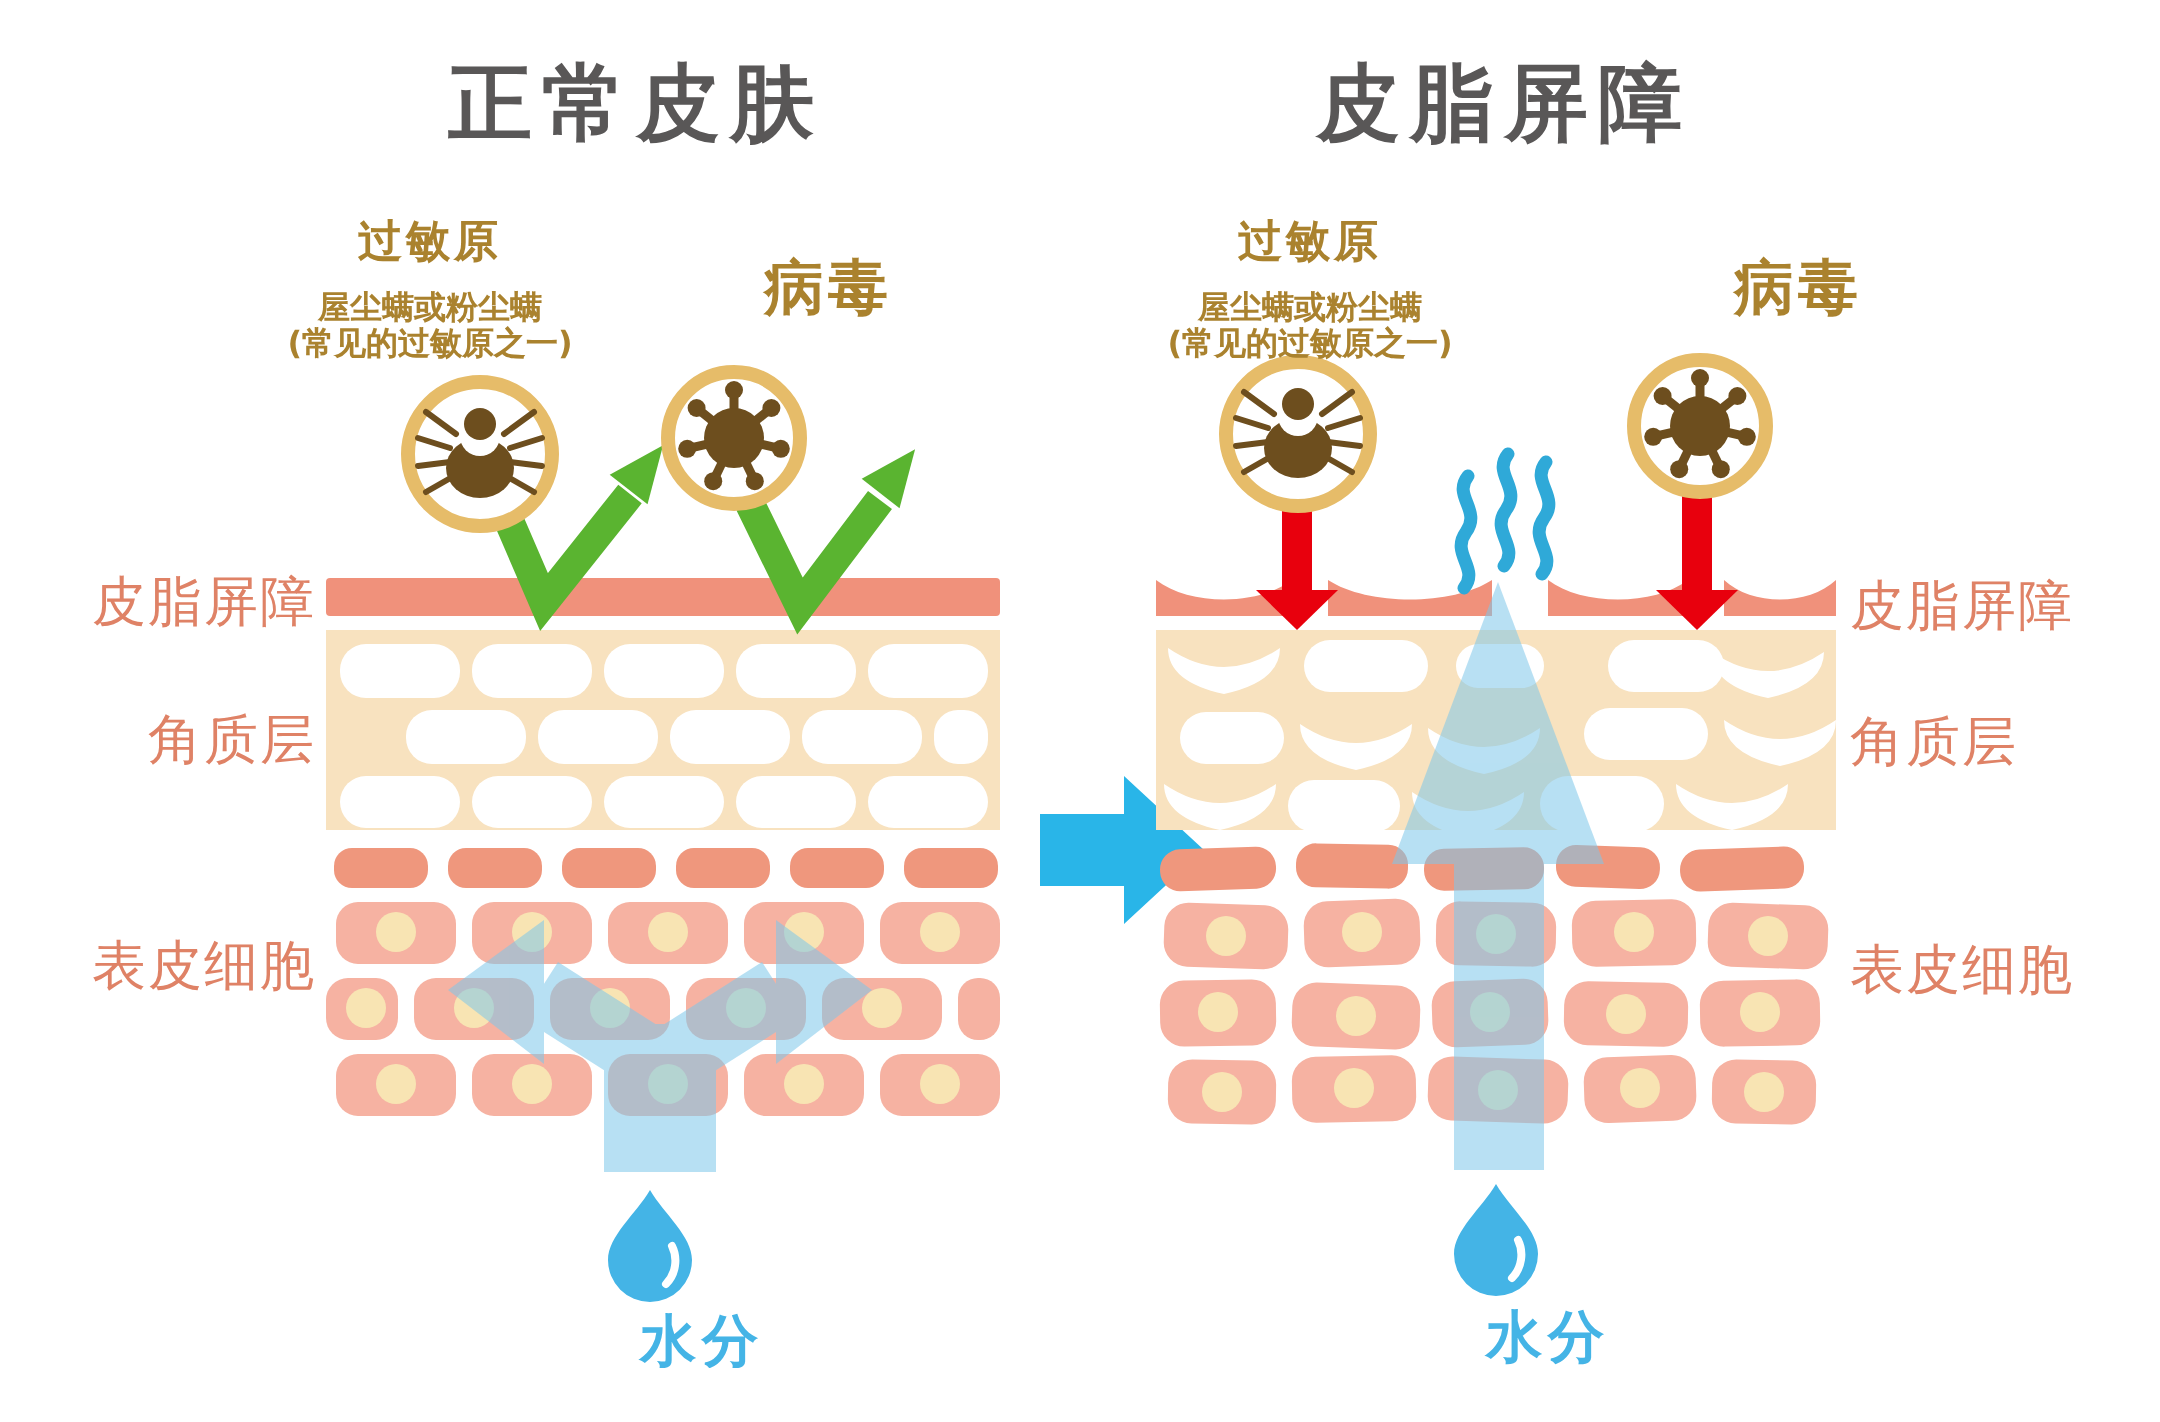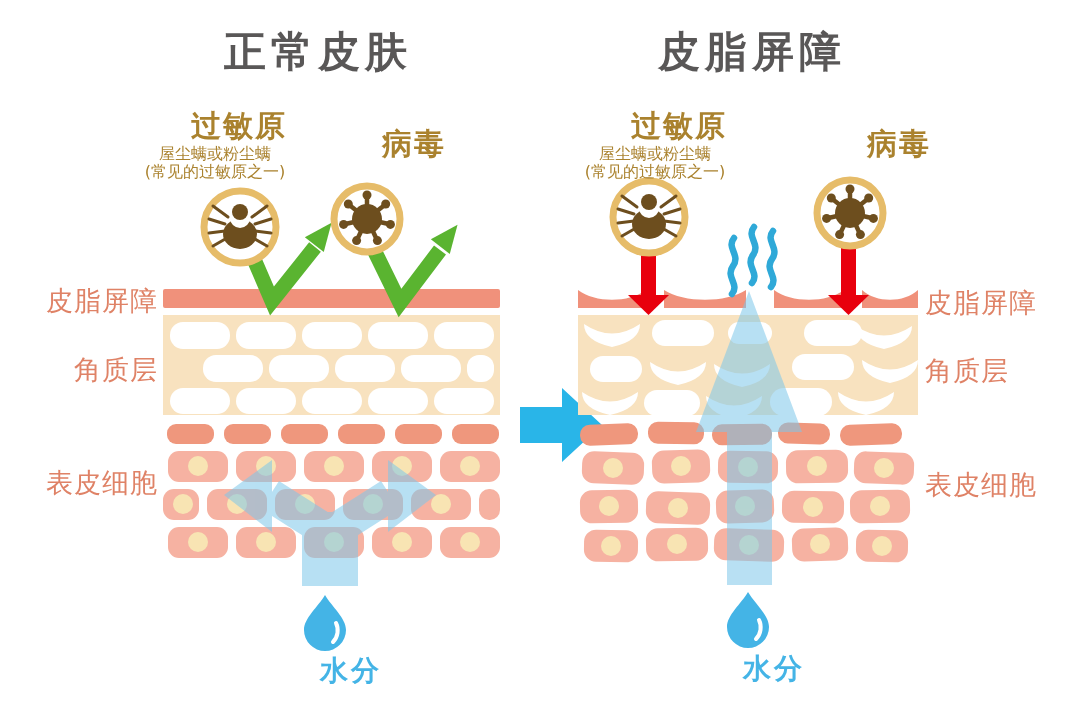--- a/index.html
+++ b/index.html
@@ -19,22 +19,22 @@
     --c-drop:#44b4e6;
     --c-gold-ring:#e6bc69;
     --c-brown:#6d4e1e;
   }
   html,body{margin:0;padding:0;background:#fff;}
   body{font-family:"DejaVu Sans","Liberation Sans",sans-serif;}
   .stage{position:relative;width:1080px;height:684px;background:#ffffff;overflow:hidden;}
   .stage svg{position:absolute;left:0;top:0;z-index:1;}
   .txt{position:absolute;z-index:2;white-space:nowrap;}
   .panel-title{font-size:42px;font-weight:bold;color:var(--c-title);letter-spacing:5px;transform:translateX(-50%);}
-  .allergen-label{font-size:30px;font-weight:bold;color:var(--c-gold-text);transform:translateX(-50%);letter-spacing:2px;margin-left:24px;}
-  .allergen-sub{font-size:16px;font-weight:normal;color:var(--c-gold-text);transform:translateX(-50%);}
+  .allergen-label{font-size:22px;font-weight:bold;color:var(--c-gold-text);transform:translateX(-50%);letter-spacing:2px;}
+  .allergen-sub{font-size:16px;font-weight:bold;color:var(--c-gold-text);transform:translateX(-50%);}
   .virus-label{font-size:30px;font-weight:bold;color:var(--c-gold-text);transform:translateX(-50%);letter-spacing:2px;margin-left:48px;}
   .layer-label{font-size:27px;font-weight:normal;color:var(--c-salmon-text);letter-spacing:1px;}
   .layer-left{left:14px;width:144px;text-align:right;}
   .layer-right{left:925px;width:150px;text-align:left;}
   .moisture-label{font-size:28px;font-weight:bold;color:var(--c-drop);transform:translateX(-50%);letter-spacing:3px;margin-left:24px;}
 
   
   .f-barrier{fill:var(--c-barrier);}
   .f-cream{fill:var(--c-cream);}
   .f-white{fill:#ffffff;}

